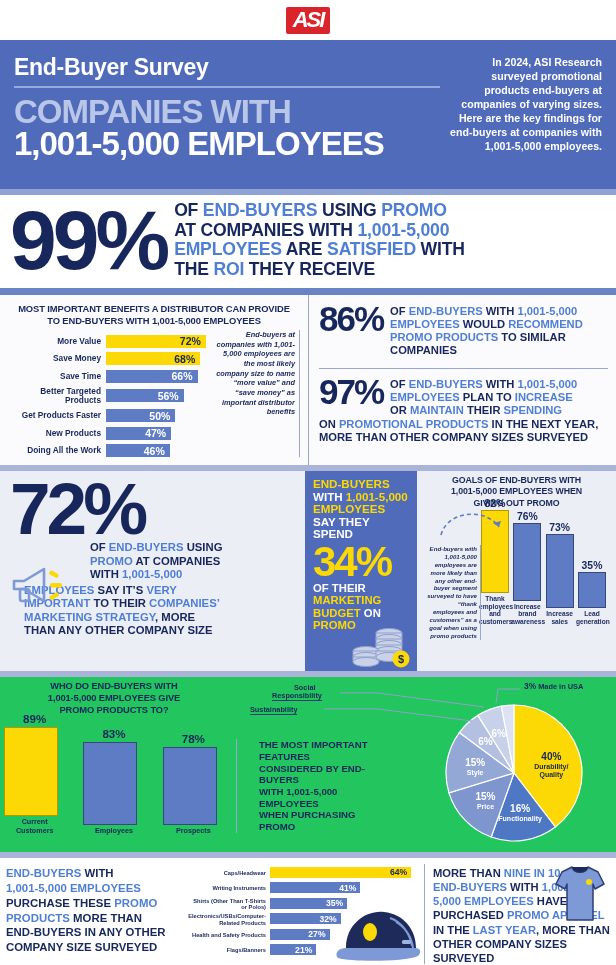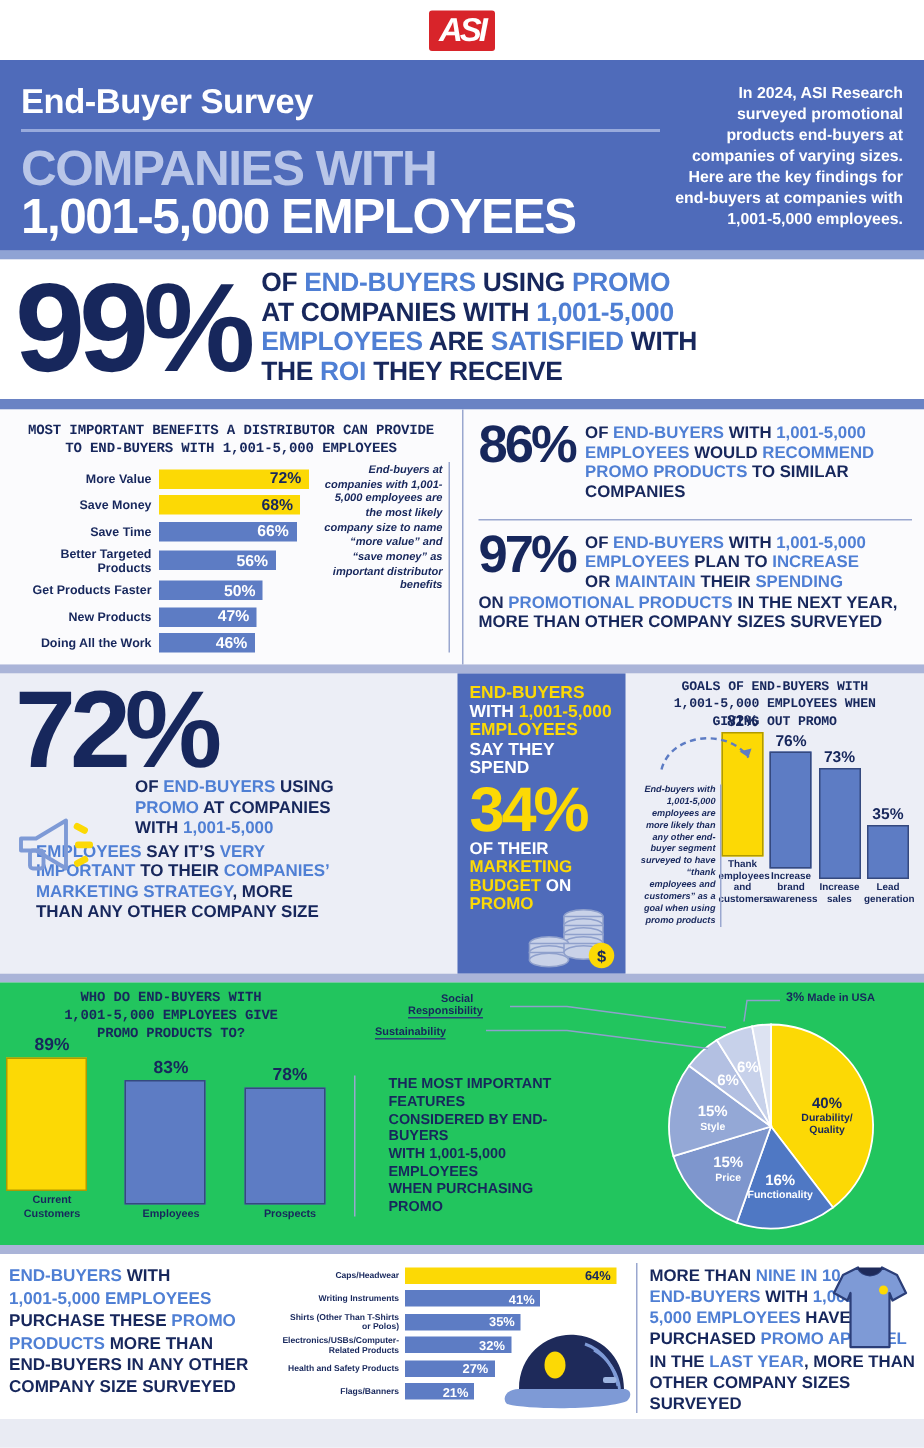--- a/index.html
+++ b/index.html
@@ -12,21 +12,21 @@
   }
   .page { position: relative; width:616px; height:965px; background:#e9ebf3; }
 
   
   .logobar { height: 40px; background:#ffffff; display:flex; align-items:center; justify-content:center; }
   .asi-logo { font-weight:900; font-size:22px; color:#d8242a; letter-spacing:-2px;
               background:#d8242a; color:#fff; padding:2px 7px 3px 7px; border-radius:2px;
               font-style:italic; line-height:1; }
 
   
-  .header { background:#4f6bba; padding:14px 14px 6px 14px; display:flex; gap:10px; position:relative; }
+  .header { background:#4f6bba; padding:14px 14px 28px 14px; display:flex; gap:10px; position:relative; }
   .header-left { flex:1 1 auto; min-width:0; }
   .hdr-sub { color:#ffffff; font-size:23px; font-weight:700; letter-spacing:-0.3px; padding-bottom:5px;
              border-bottom:2px solid #98aadc; display:block; }
   .hdr-main { color:#b9c6e8; font-size:33px; font-weight:900; line-height:0.98; letter-spacing:-1px;
               margin-top:8px; }
   .hdr-main .l2 { color:#ffffff; display:block; }
   .header-right { width:152px; flex:0 0 152px; color:#fff; font-size:10.6px; line-height:1.32;
                   text-align:right; font-weight:700; padding-top:2px; }
   .hdr-rule { height:6px; background:#8fa3d4; }
 
@@ -35,21 +35,21 @@
   .big99 { font-size:84px; font-weight:900; color:#17275c; line-height:0.86; letter-spacing:-4px; }
   .txt99 { font-size:17.6px; font-weight:800; line-height:1.13; color:#17275c; letter-spacing:-0.2px; }
   .bl { color:#4f7fd4; }
   .band-rule { height:7px; background:#6a83c4; }
 
   
   .sec2 { display:flex; background:#fbfbfd; }
   .sec2-left { width:308px; flex:0 0 308px; padding:8px 8px 8px 8px; }
   .sec2-right { flex:1; padding:10px 8px 6px 10px; border-left:1.5px solid #9aa7cf; }
   .mini-title { text-align:center; font-size:9.4px; font-weight:800; color:#17275c; line-height:1.28;
-                letter-spacing:-0.1px;font-family:Liberation Mono, monospace; }
+                letter-spacing:-0.1px; }
 
   .hbar-row { display:flex; align-items:center; margin-top:4.5px; }
   .hbar-lab { width:98px; flex:0 0 98px; text-align:right; padding-right:5px;
               font-size:8.3px; font-weight:800; color:#17275c; line-height:1.05; }
   .hbar-track { flex:1; position:relative; height:13px; }
   .hbar-fill { height:13px; background:#5d7cc4; display:flex; align-items:center; justify-content:flex-end;
                padding-right:5px; color:#ffffff; font-size:10.5px; font-weight:900; }
   .hbar-fill.gold { background:#fcd905; color:#17275c; }
 
   .callout { font-size:7.4px; font-style:italic; font-weight:700; line-height:1.3; color:#17275c;

